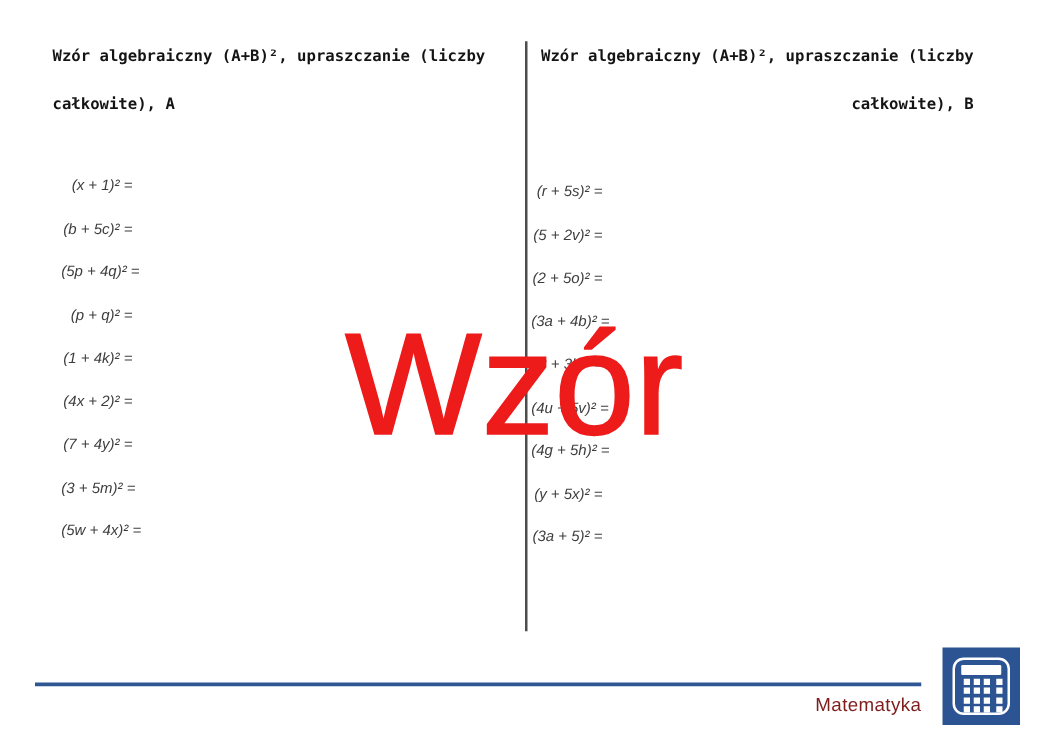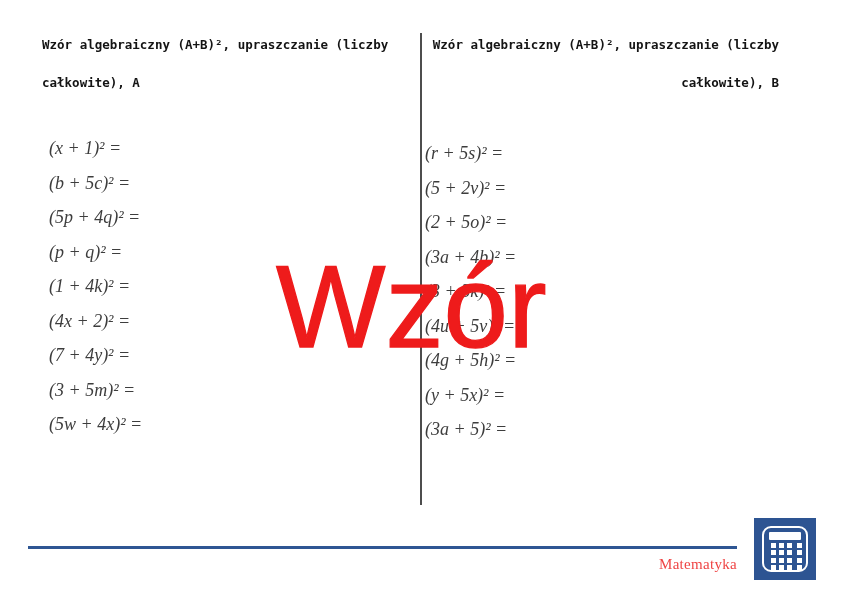--- a/index.html
+++ b/index.html
@@ -20,22 +20,22 @@
   .v-divider{
     position:absolute;left:420px;top:33px;width:1.5px;height:472px;
     background:#4d4d4d;
   }
   
   .expr-list{position:absolute;}
   .expr-list.left{left:28px;top:131px;width:78px;}
   .expr-list.right{left:404px;top:136px;width:78px;}
   .expr{
     height:34.5px;line-height:34.5px;text-align:right;
-    font-family:Liberation Serif, serif;font-style:italic;
-    font-size:18px;color:#3d3d3d;white-space:nowrap;margin-left:21px;
+    font-family:Liberation Sans, sans-serif;font-style:italic;
+    font-size:12px;color:#3d3d3d;white-space:nowrap;margin-left:21px;
   }
   
   .watermark{
     position:absolute;left:276px;top:249px;
     font-family:"Liberation Sans",sans-serif;font-weight:400;
     font-size:116px;line-height:1;color:#ee1b1b;
     -webkit-text-stroke:1.3px currentColor;
     white-space:nowrap;pointer-events:none;
   }
   
@@ -98,21 +98,21 @@
     <div class="expr">(4u + 5v)² =</div>
     <div class="expr">(4g + 5h)² =</div>
     <div class="expr">(y + 5x)² =</div>
     <div class="expr">(3a + 5)² =</div>
   </div>
 
   <div class="watermark" style="color: rgb(238, 27, 27);">Wzór</div>
 
   <div class="footer-line" style="background: rgb(46, 86, 147);"></div>
 
-  <div class="brand" style="color: #ef4444; font-family: Liberation Serif, serif;">Matematyka</div>
+  <div class="brand" style="color: #7f1d1d;">Matematyka</div>
 
   <div class="calc-icon" style="background: rgb(45, 84, 146);">
     <div class="calc-frame">
       <div class="calc-display"></div>
       <div class="calc-buttons">
         <i></i>
           <i></i>
           <i></i>
           <i></i>
         <i></i>

